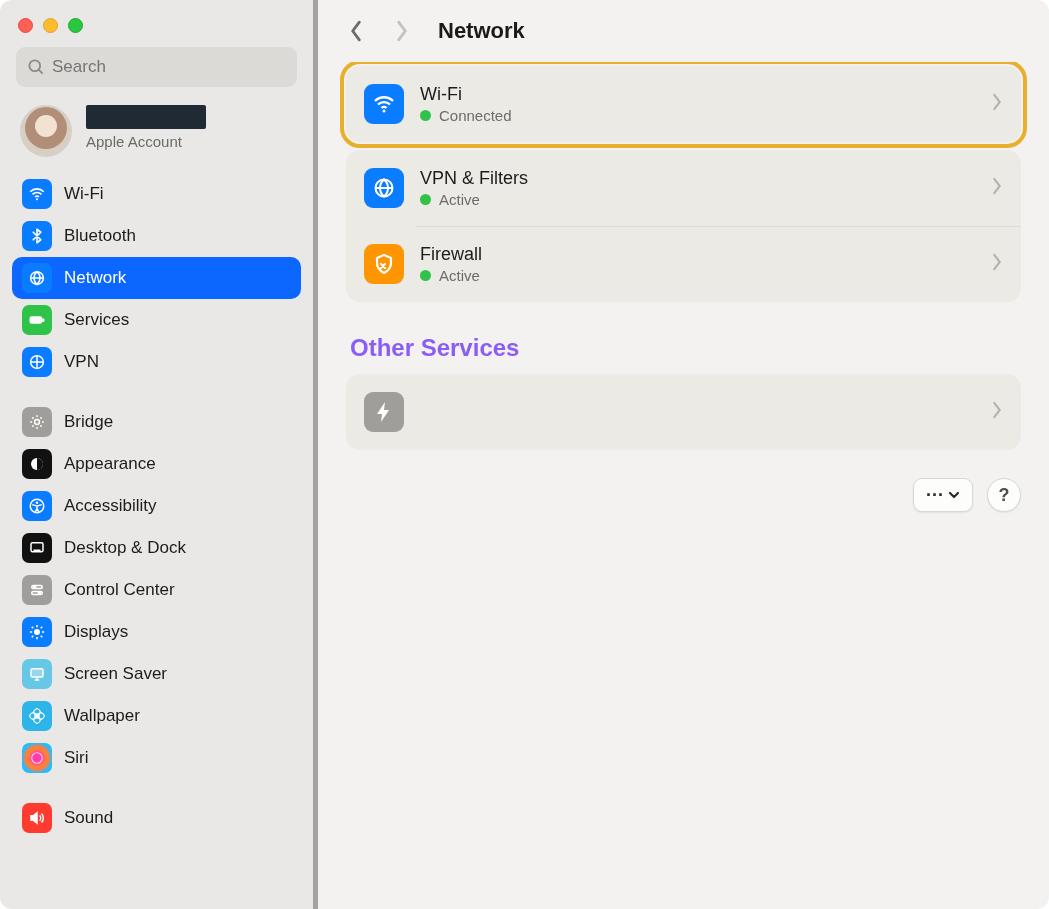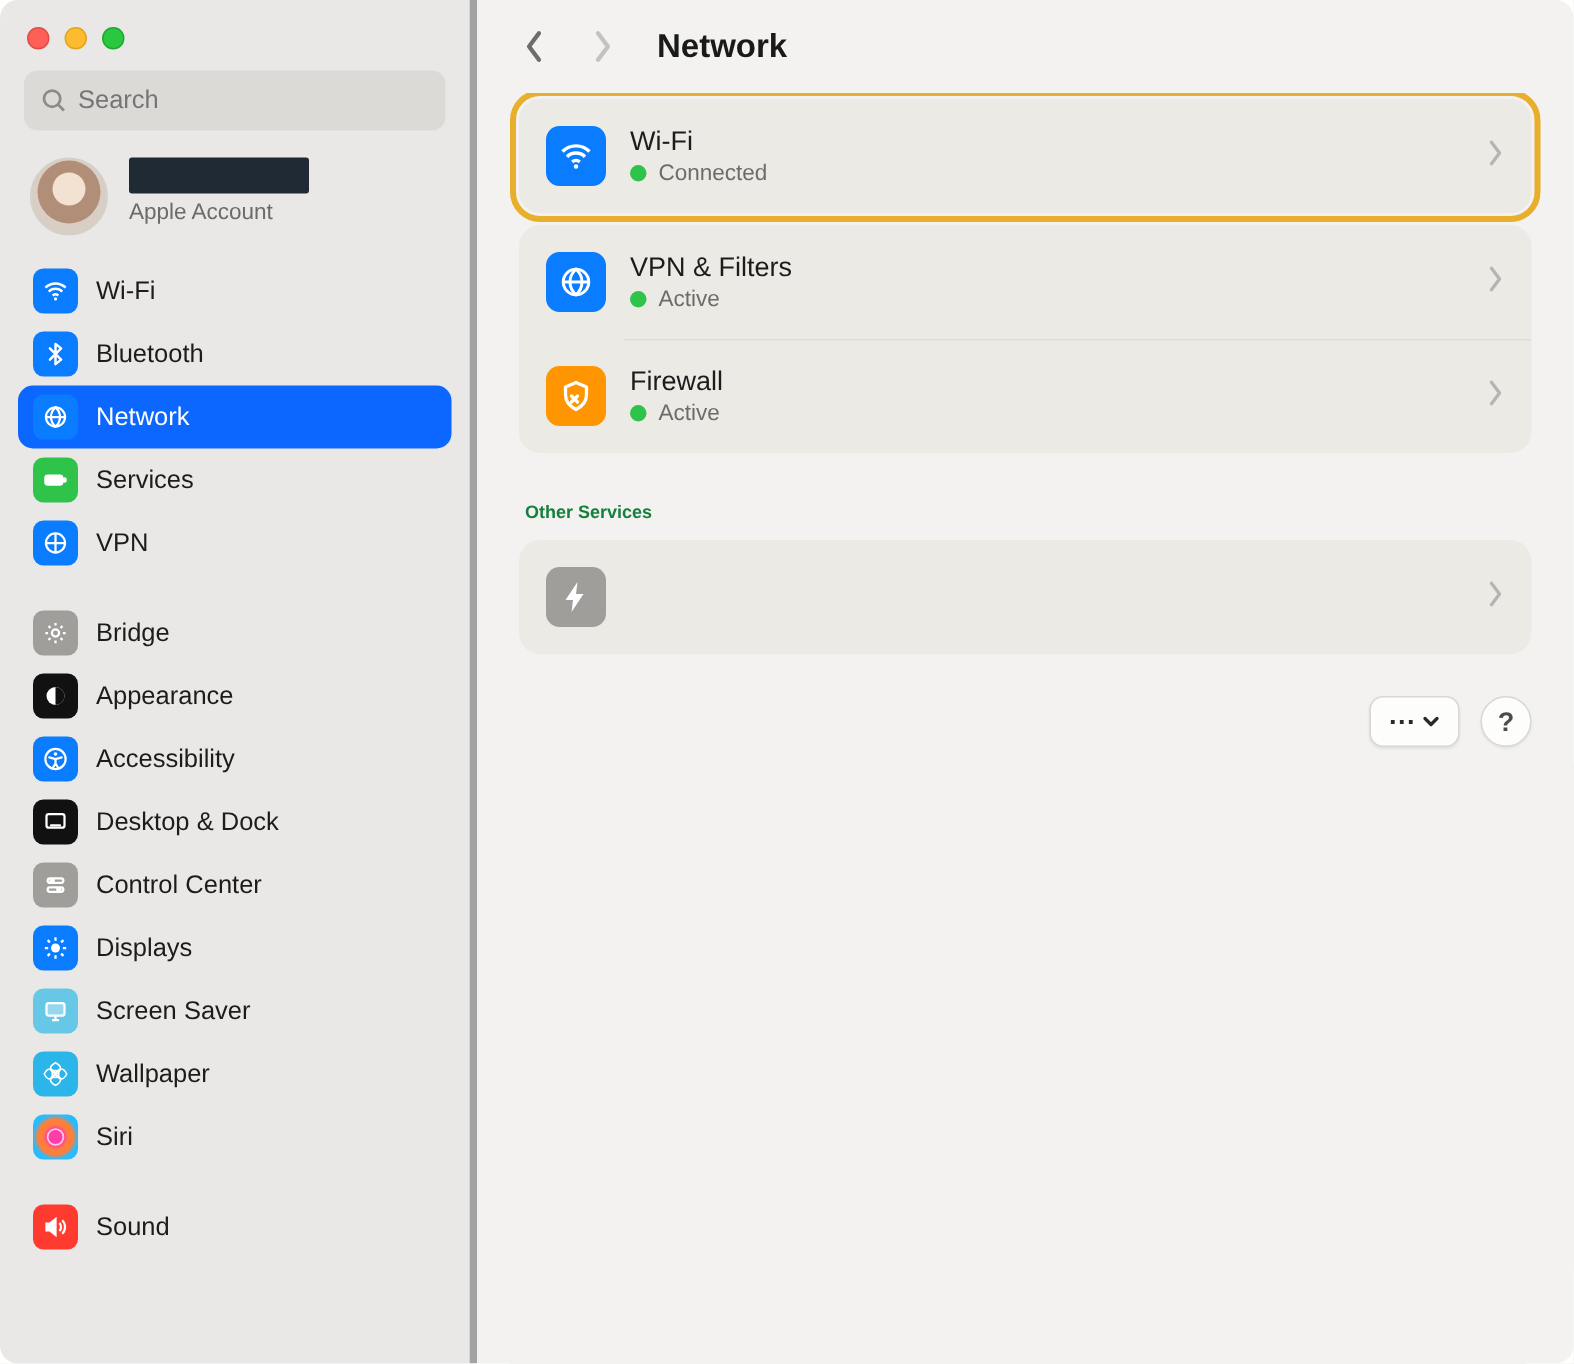--- a/index.html
+++ b/index.html
@@ -207,21 +207,21 @@
     outline: 4px solid #e7af2c;
     outline-offset: 2px;
     border-radius:14px;
     position:relative;
     z-index:2;
     background:#eceae5;
   }
   .highlight .card-row { border-radius:10px; }
 
   .section-heading {
-    font-size:12px; font-weight:700; color:#15803d;
+    font-size:24px; font-weight:700; color:#8b5cf6;
     margin: 32px 4px 12px 4px;
   }
 
   .footer-actions {
     display:flex; justify-content:flex-end; align-items:center;
     gap:14px; margin-top:28px;
   }
   .pill-btn {
     height:34px;
     display:flex; align-items:center; justify-content:center;

